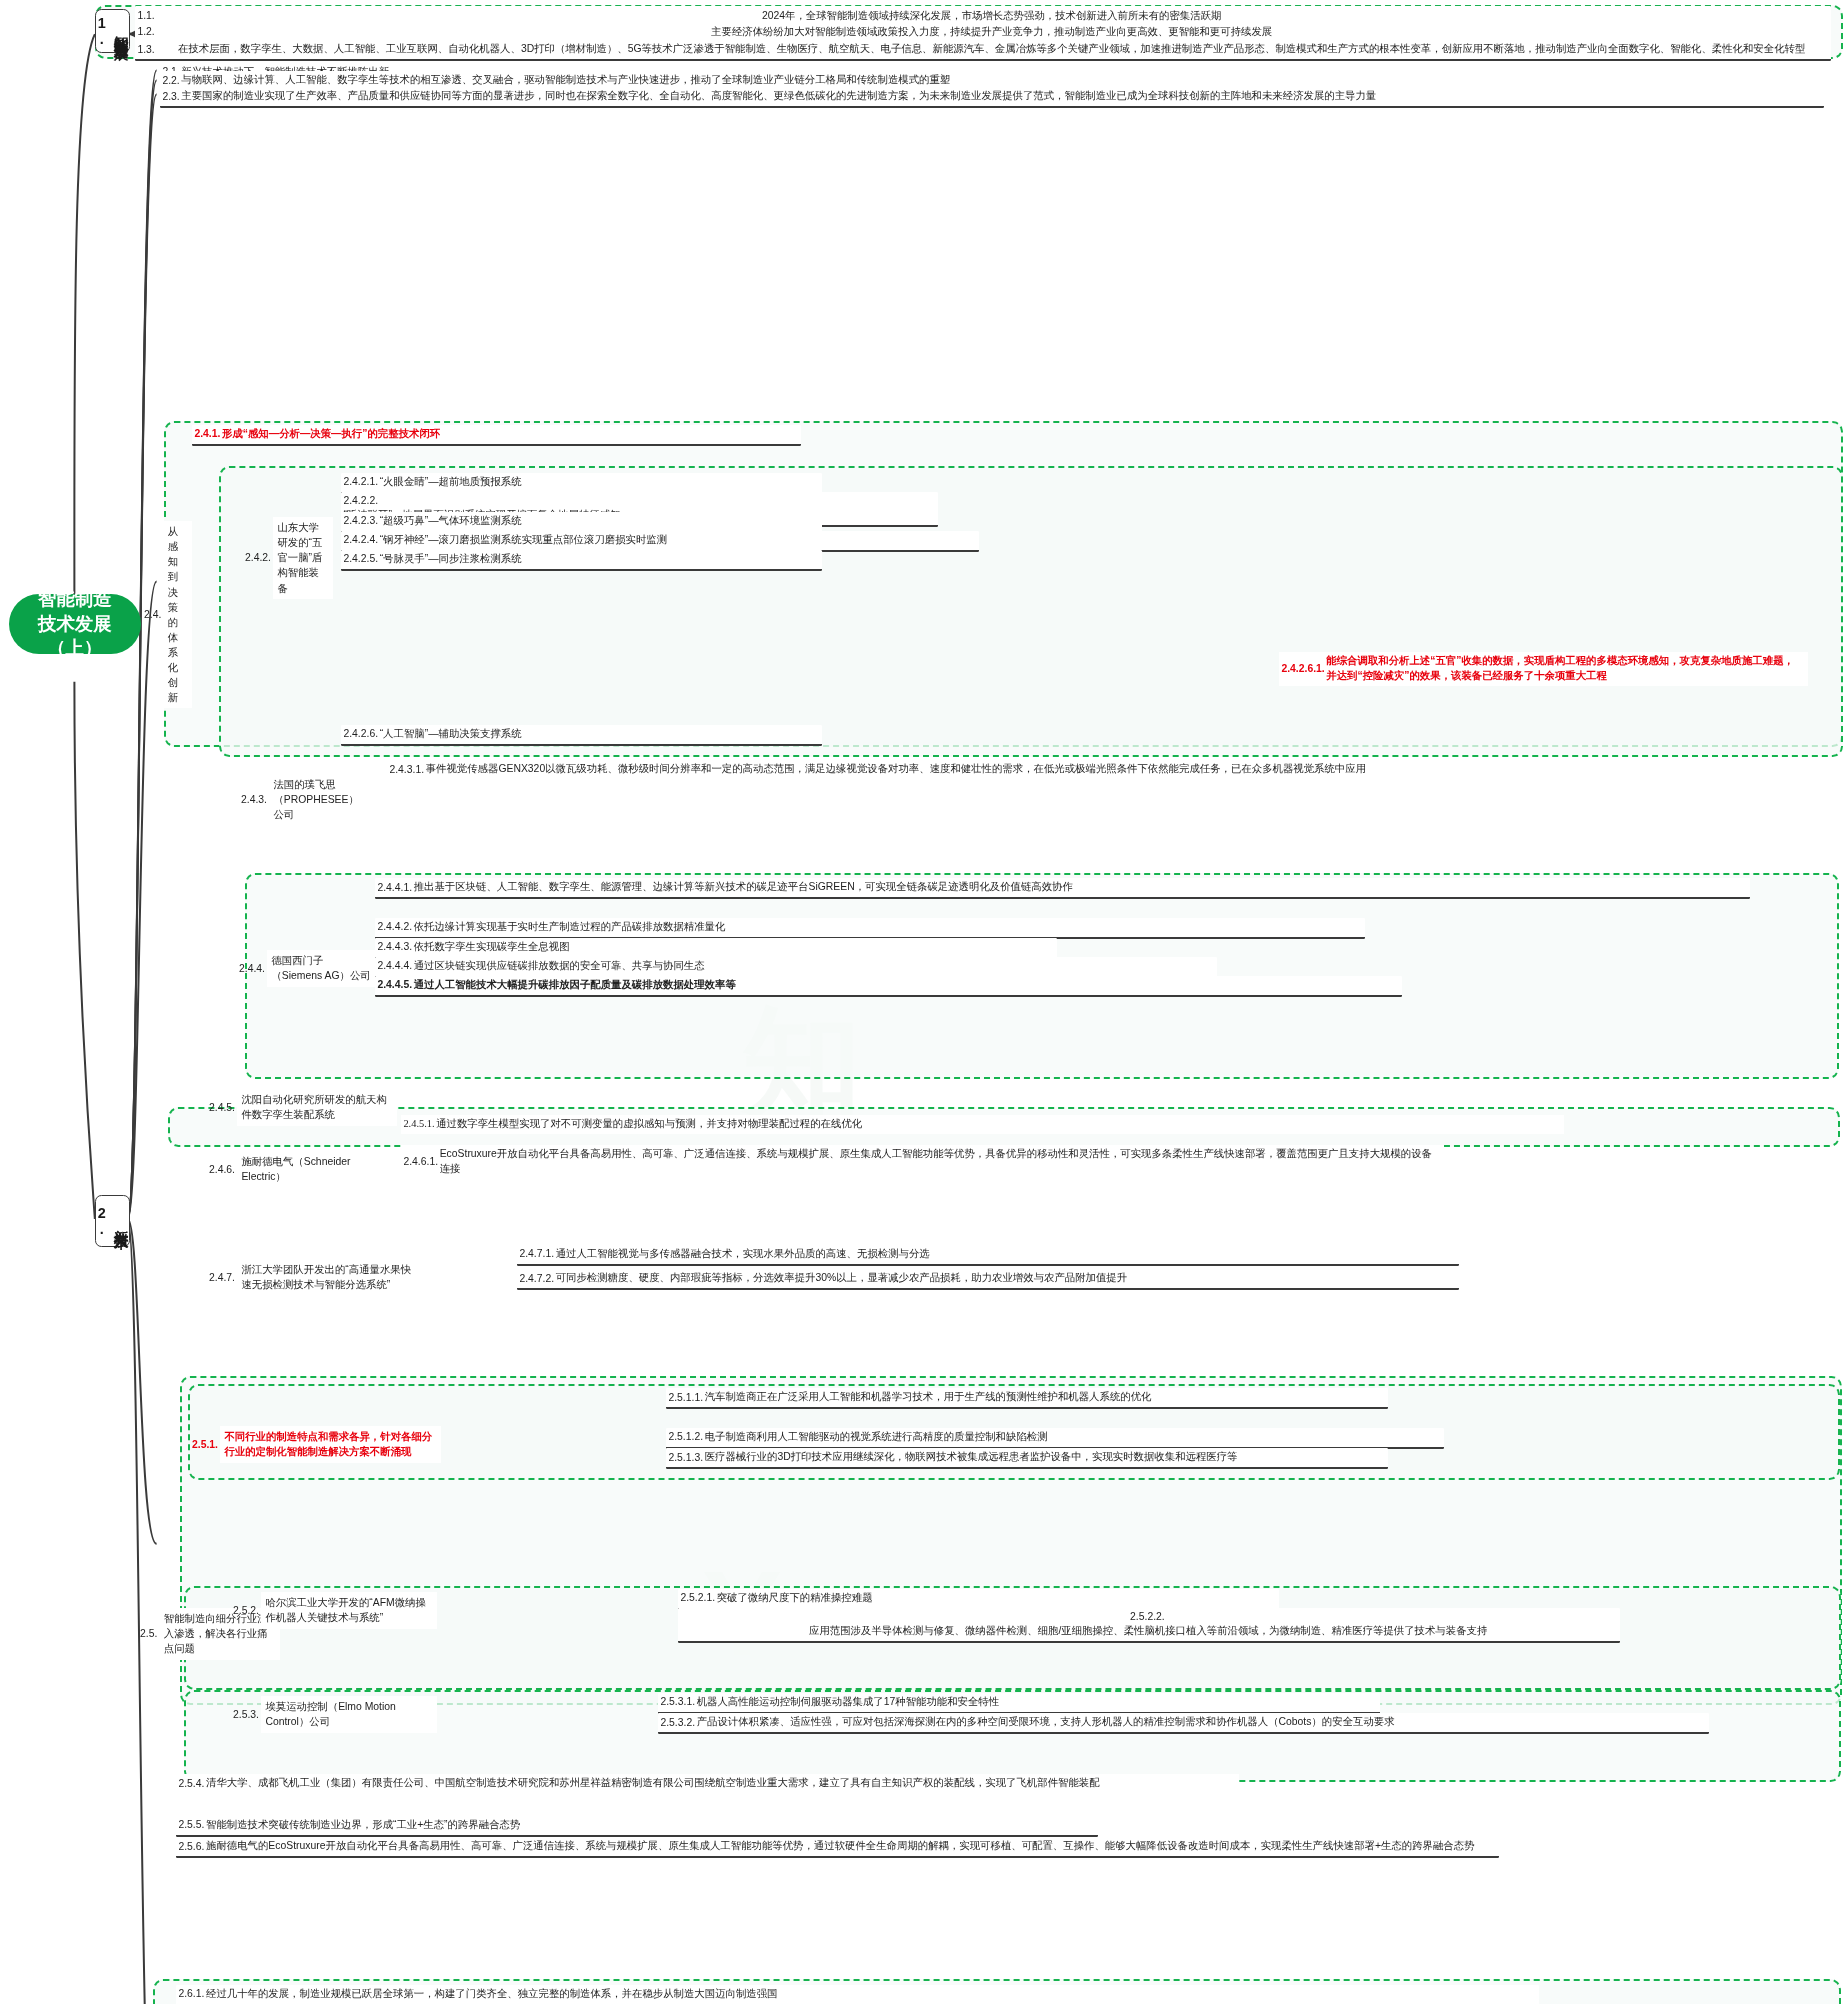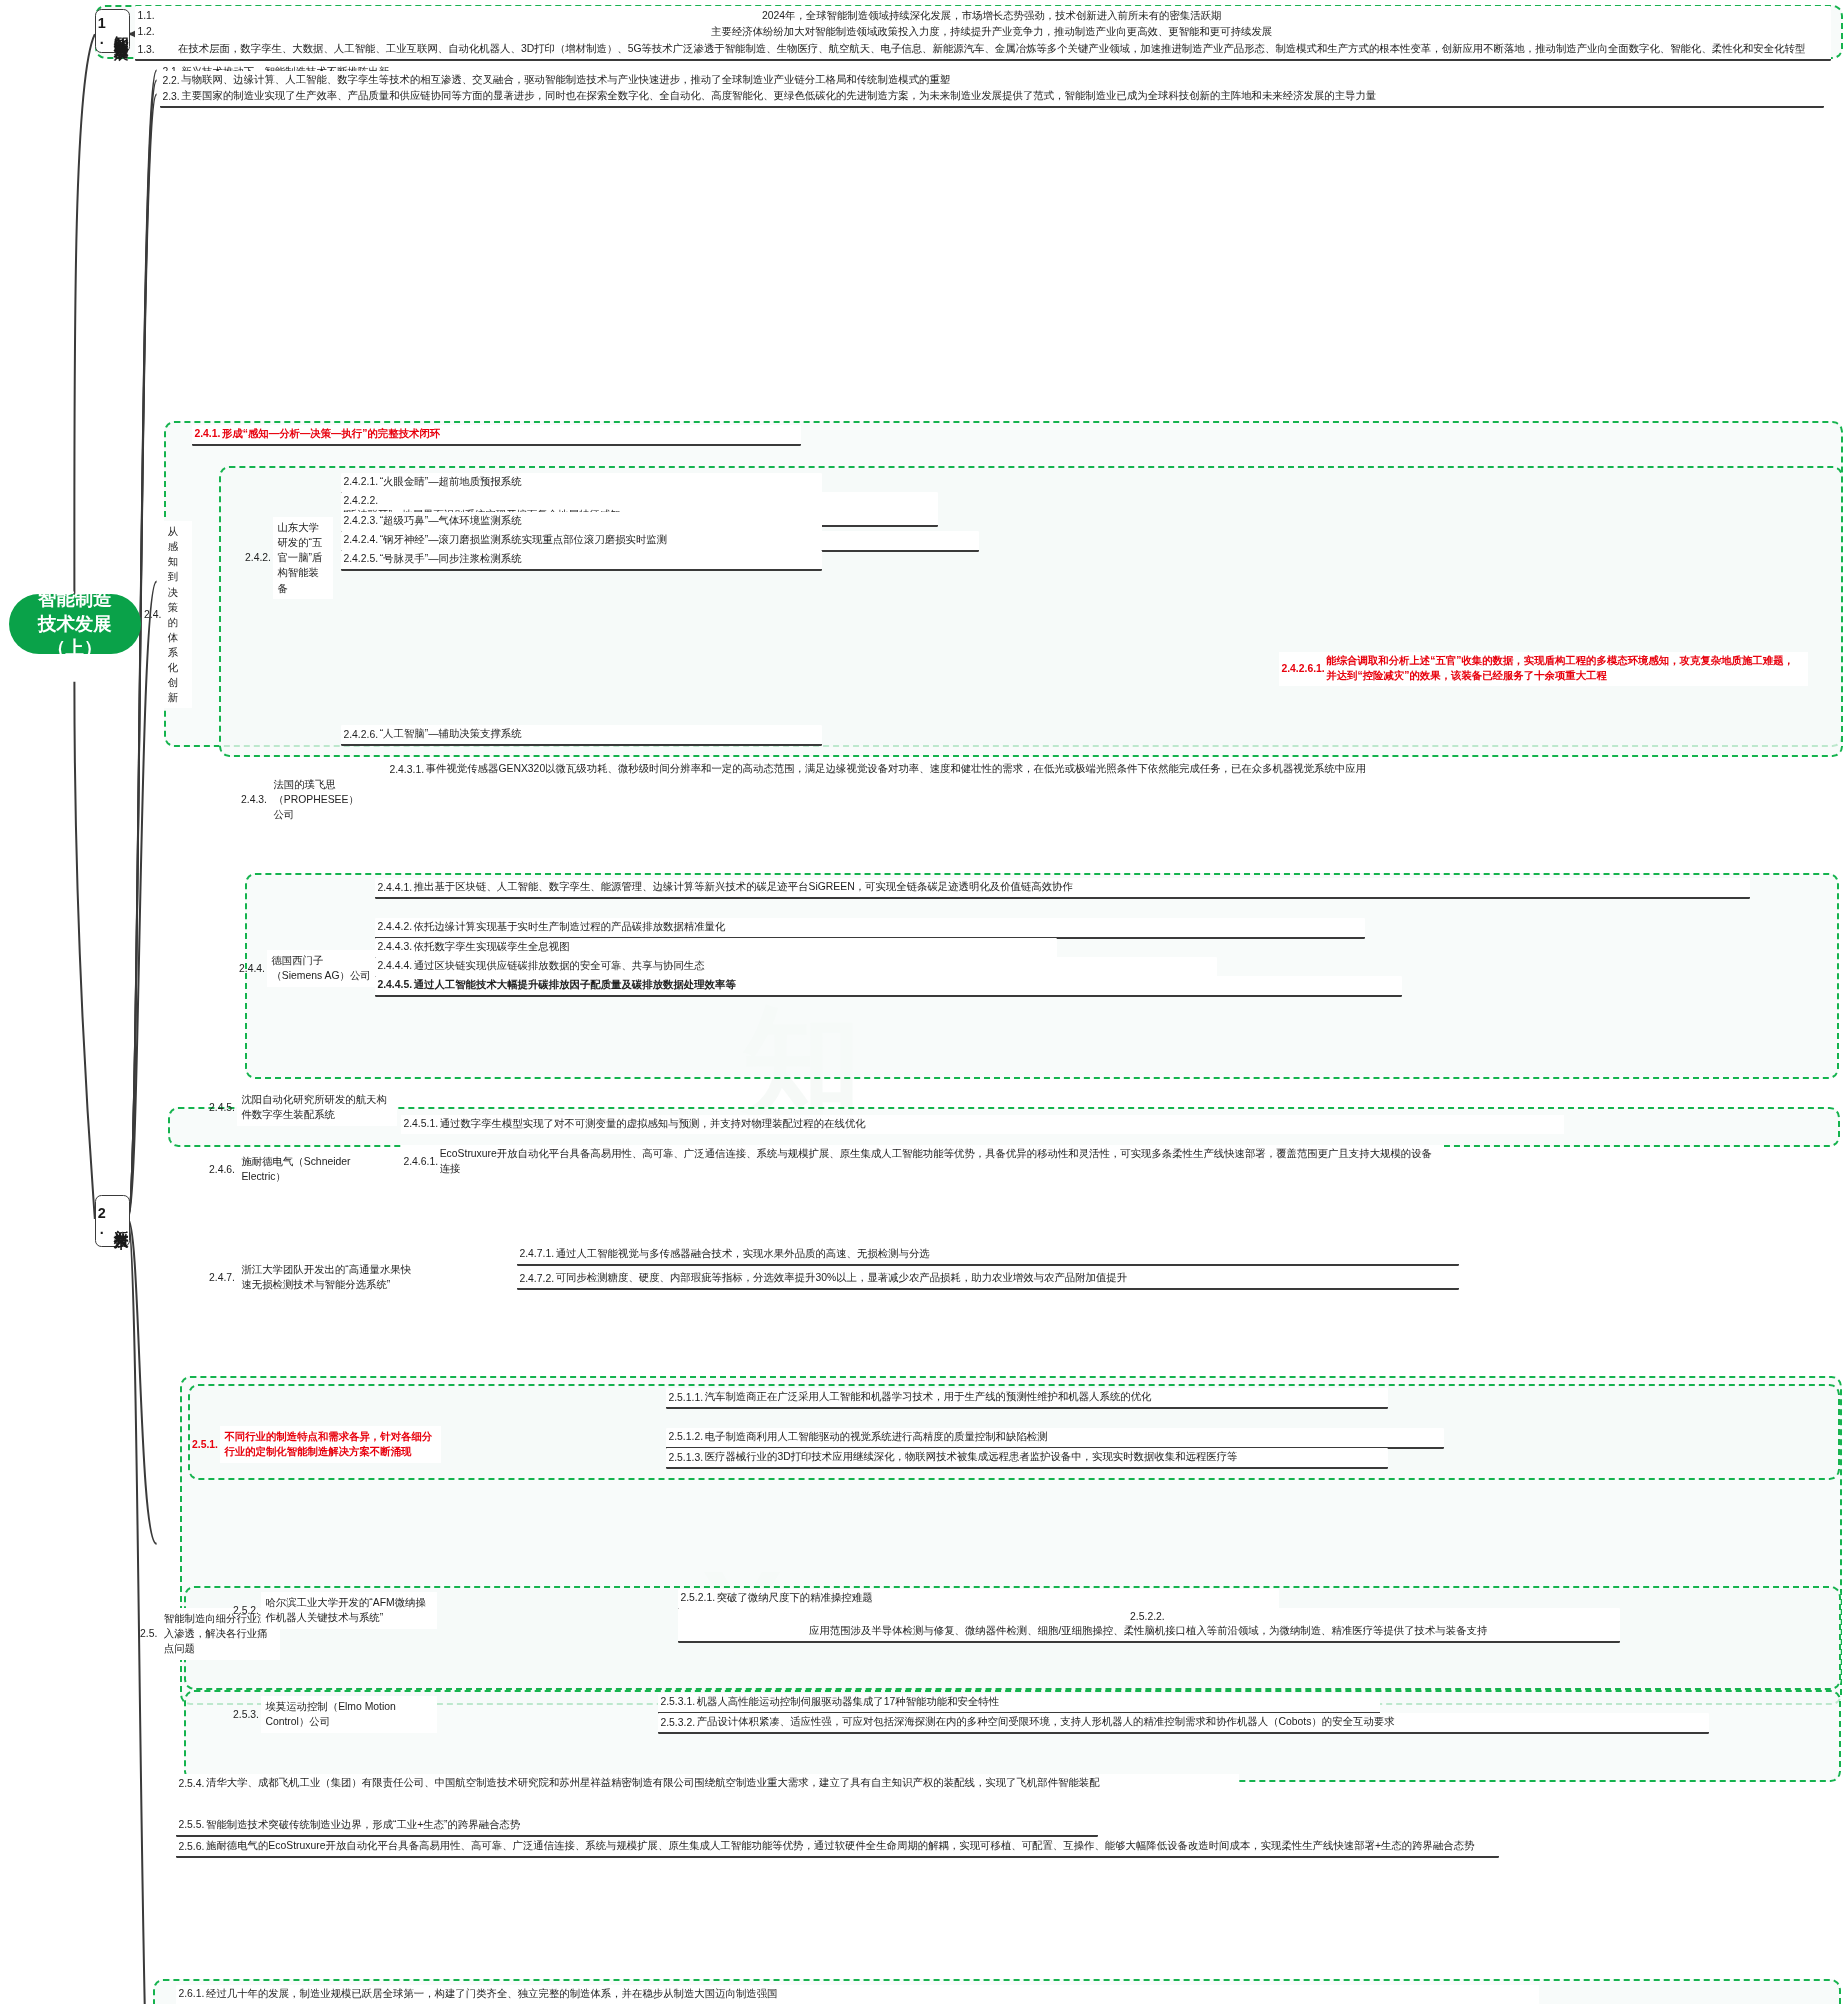--- a/index.html
+++ b/index.html
@@ -170,21 +170,21 @@
       <span class="txt">“钢牙神经”—滚刀磨损监测系统实现重点部位滚刀磨损实时监测</span>
     </div>
   </div>
   <div class="node" style="left:341px;top:550px;width:481px;">
     <div class="leafbox" style="width:100%;display:flex;">
       <span class="idx">2.4.2.5.</span>
       <span class="txt">“号脉灵手”—同步注浆检测系统</span>
     </div>
   </div>
   <div class="node" style="left:341px;top:725px;width:481px;">
-    <div class="leafbox" style="width:100%;display:flex;align-items:center;">
+    <div class="leafbox" style="width:100%;display:flex;">
       <span class="idx">2.4.2.6.</span>
       <span class="txt">“人工智脑”—辅助决策支撑系统</span>
     </div>
   </div>
 
   <div class="node red" style="left:1279px;top:652px;width:529px;">
     <div class="leafbox-nb" style="width:100%;display:flex;align-items:center;">
       <span class="idx">2.4.2.6.1.</span>
       <span class="txt center">能综合调取和分析上述“五官”收集的数据，实现盾构工程的多模态环境感知，攻克复杂地质施工难题，并达到“控险减灾”的效果，该装备已经服务了十余项重大工程</span>
     </div>
@@ -234,21 +234,21 @@
       <span class="idx">2.4.4.5.</span>
       <span class="txt">通过人工智能技术大幅提升碳排放因子配质量及碳排放数据处理效率等</span>
     </div>
   </div>
 
   <div class="midnode" style="left:209px;top:1089px;width:188px;">
     <span class="idx">2.4.5.</span>
     <span class="txt" style="width:152px;">沈阳自动化研究所研发的航天构件数字孪生装配系统</span>
   </div>
   <div class="node" style="left:401px;top:1115px;width:1163px;">
-    <div class="leafbox-nb" style="width:100%;display:flex;">
+    <div class="leafbox-nb" style="width:100%;display:flex;font-family:Liberation Serif, serif;">
       <span class="idx">2.4.5.1.</span>
       <span class="txt">通过数字孪生模型实现了对不可测变量的虚拟感知与预测，并支持对物理装配过程的在线优化</span>
     </div>
   </div>
 
   <div class="midnode" style="left:209px;top:1151px;width:188px;">
     <span class="idx">2.4.6.</span>
     <span class="txt" style="width:152px;">施耐德电气（Schneider Electric）</span>
   </div>
   <div class="node" style="left:401px;top:1145px;width:1043px;">

